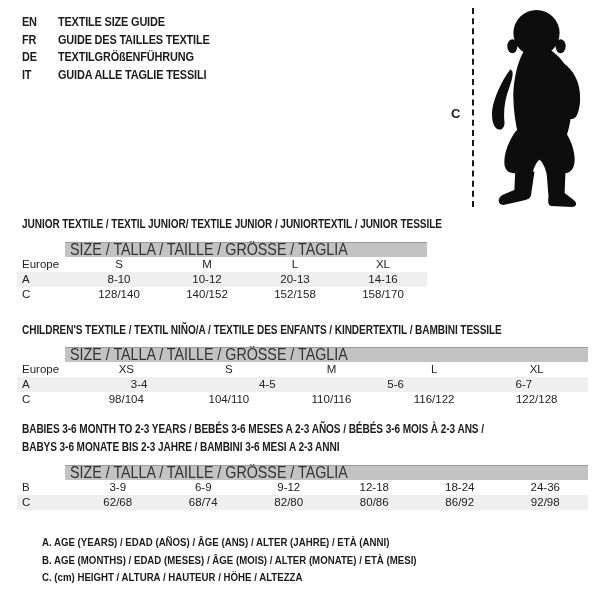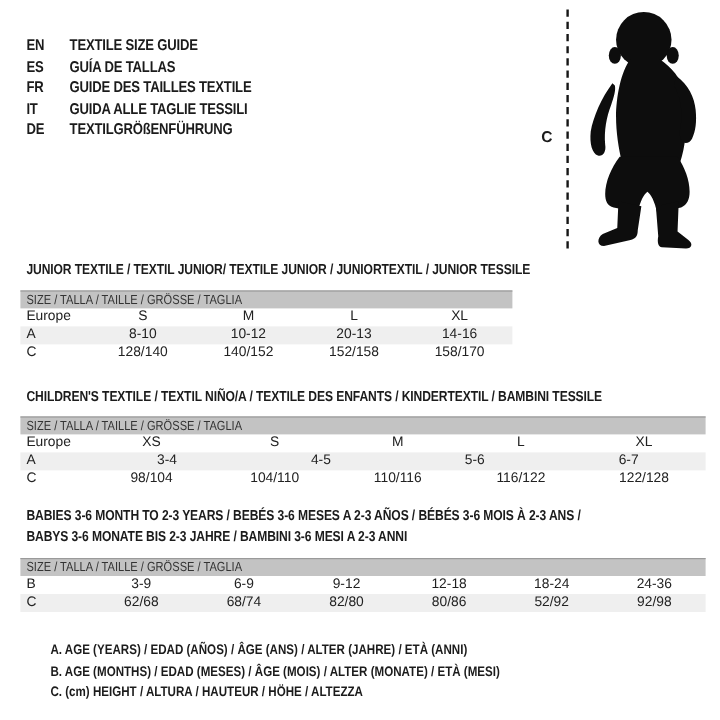--- a/index.html
+++ b/index.html
@@ -9,68 +9,64 @@
     --stripe:#efefef;
     --bg:#ffffff;
   }
   *{margin:0;padding:0;box-sizing:border-box;}
   html,body{width:600px;height:600px;background:var(--bg);overflow:hidden;}
   body{position:relative;font-family:"Liberation Sans",sans-serif;color:var(--ink);}
 
   .cond{display:inline-block;white-space:nowrap;transform:scaleX(0.84);transform-origin:0 50%;}
 
   
-  .lang-block{position:absolute;left:22px;top:13px;margin-top:16px;}
+  .lang-block{position:absolute;left:22px;top:13px;}
   .lang-row{display:grid;grid-template-columns:36px auto;height:17.5px;align-items:center;}
   .lang-code,.lang-title{font-weight:bold;font-size:13px;letter-spacing:-0.2px;}
 
   
   .measure-line{position:absolute;left:472px;top:8px;height:199px;width:0;border-left:2px dashed #161616;}
   .measure-label{position:absolute;left:451px;top:106px;font-size:13px;font-weight:bold;}
   .silhouette{position:absolute;left:487px;top:9px;width:105px;height:201px;}
 
   
   .section-title{position:absolute;left:22px;font-size:12px;font-weight:bold;letter-spacing:-0.1px;line-height:17.5px;}
 
   
   .size-table{position:absolute;left:17px;}
   .size-bar{height:15px;line-height:14px;background:var(--bar-gray);border-top:1px solid var(--bar-border);
-            padding-left:5px;font-size:11px;color:#333;}
+            padding-left:5px;font-size:17px;color:#333;margin-left:48px;}
   .t-row{display:flex;height:15px;line-height:15px;font-size:11.5px;color:#222;}
   .t-row.shaded{background:var(--stripe);}
   .t-label{width:58px;padding-left:5px;text-align:left;}
   .t-cell{flex:1;text-align:center;}
 
   
   .footnotes{position:absolute;left:22px;top:534px;}
   .footnote{height:17.5px;line-height:17.5px;font-size:11.5px;font-weight:bold;margin-left:20px;}
 </style>
 </head>
 <body>
 
 <div class="lang-block">
   <div class="lang-row">
     <span class="lang-code"><span class="cond">EN</span></span>
     <span class="lang-title"><span class="cond">TEXTILE SIZE GUIDE</span></span>
   </div>
   <div class="lang-row">
-    <span class="lang-code"><span class="cond">ES</span></span>
-    <span class="lang-title"><span class="cond">GUÍA DE TALLAS</span></span>
-  </div>
-  <div class="lang-row">
     <span class="lang-code"><span class="cond">FR</span></span>
     <span class="lang-title"><span class="cond">GUIDE DES TAILLES TEXTILE</span></span>
   </div>
   <div class="lang-row">
+    <span class="lang-code"><span class="cond">DE</span></span>
+    <span class="lang-title"><span class="cond">TEXTILGRÖßENFÜHRUNG</span></span>
+  </div>
+  <div class="lang-row">
     <span class="lang-code"><span class="cond">IT</span></span>
     <span class="lang-title"><span class="cond">GUIDA ALLE TAGLIE TESSILI</span></span>
-  </div>
-  <div class="lang-row">
-    <span class="lang-code"><span class="cond">DE</span></span>
-    <span class="lang-title"><span class="cond">TEXTILGRÖßENFÜHRUNG</span></span>
   </div>
 </div>
 
 <div class="measure-line"></div>
 <div class="measure-label">C</div>
 <svg class="silhouette" viewBox="0 0 104 200" aria-hidden="true">
   <g fill="#0d0d0d">
     <ellipse cx="49" cy="24" rx="23" ry="23"></ellipse>
     <ellipse cx="25" cy="37" rx="5" ry="7"></ellipse>
     <ellipse cx="73" cy="37" rx="5" ry="7"></ellipse>
@@ -155,21 +151,21 @@
     <span class="t-cell">12-18</span>
     <span class="t-cell">18-24</span>
     <span class="t-cell">24-36</span>
   </div>
   <div class="t-row shaded">
     <span class="t-label">C</span>
     <span class="t-cell">62/68</span>
     <span class="t-cell">68/74</span>
     <span class="t-cell">82/80</span>
     <span class="t-cell">80/86</span>
-    <span class="t-cell">52/92</span>
+    <span class="t-cell">86/92</span>
     <span class="t-cell">92/98</span>
   </div>
 </div>
 
 <div class="footnotes">
   <div class="footnote"><span class="cond">A. AGE (YEARS) / EDAD (AÑOS) / ÂGE (ANS) / ALTER (JAHRE) / ETÀ (ANNI)</span></div>
   <div class="footnote"><span class="cond">B. AGE (MONTHS) / EDAD (MESES) / ÂGE (MOIS) / ALTER (MONATE) / ETÀ (MESI)</span></div>
   <div class="footnote"><span class="cond">C. (cm) HEIGHT / ALTURA / HAUTEUR / HÖHE / ALTEZZA</span></div>
 </div>
 

